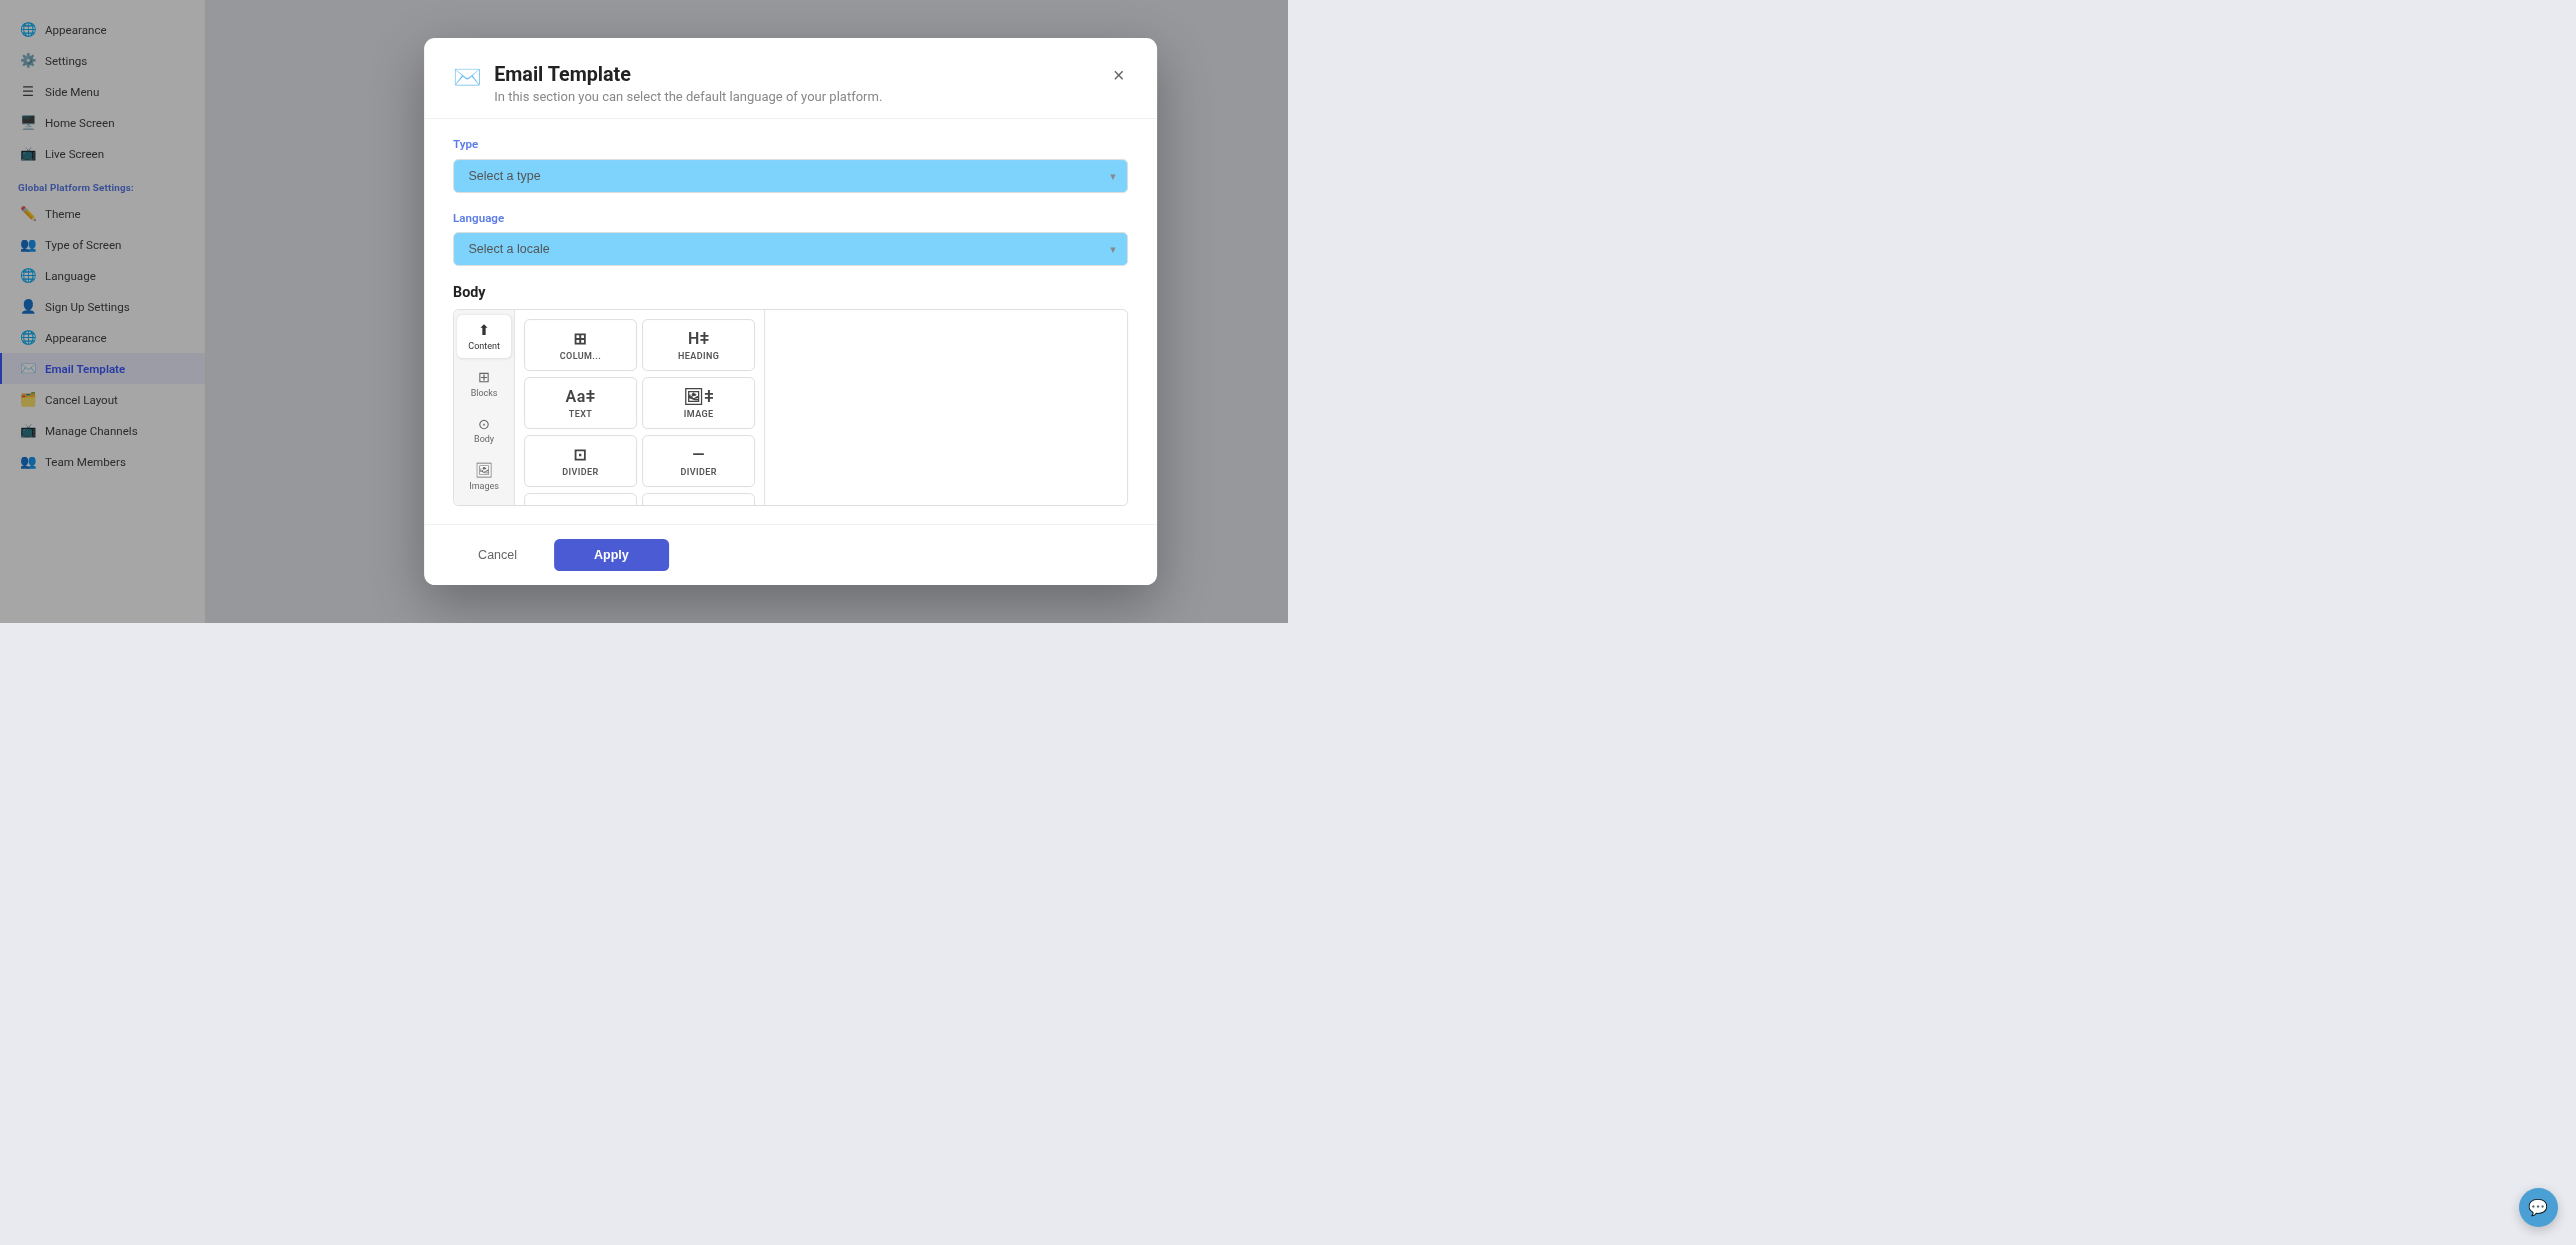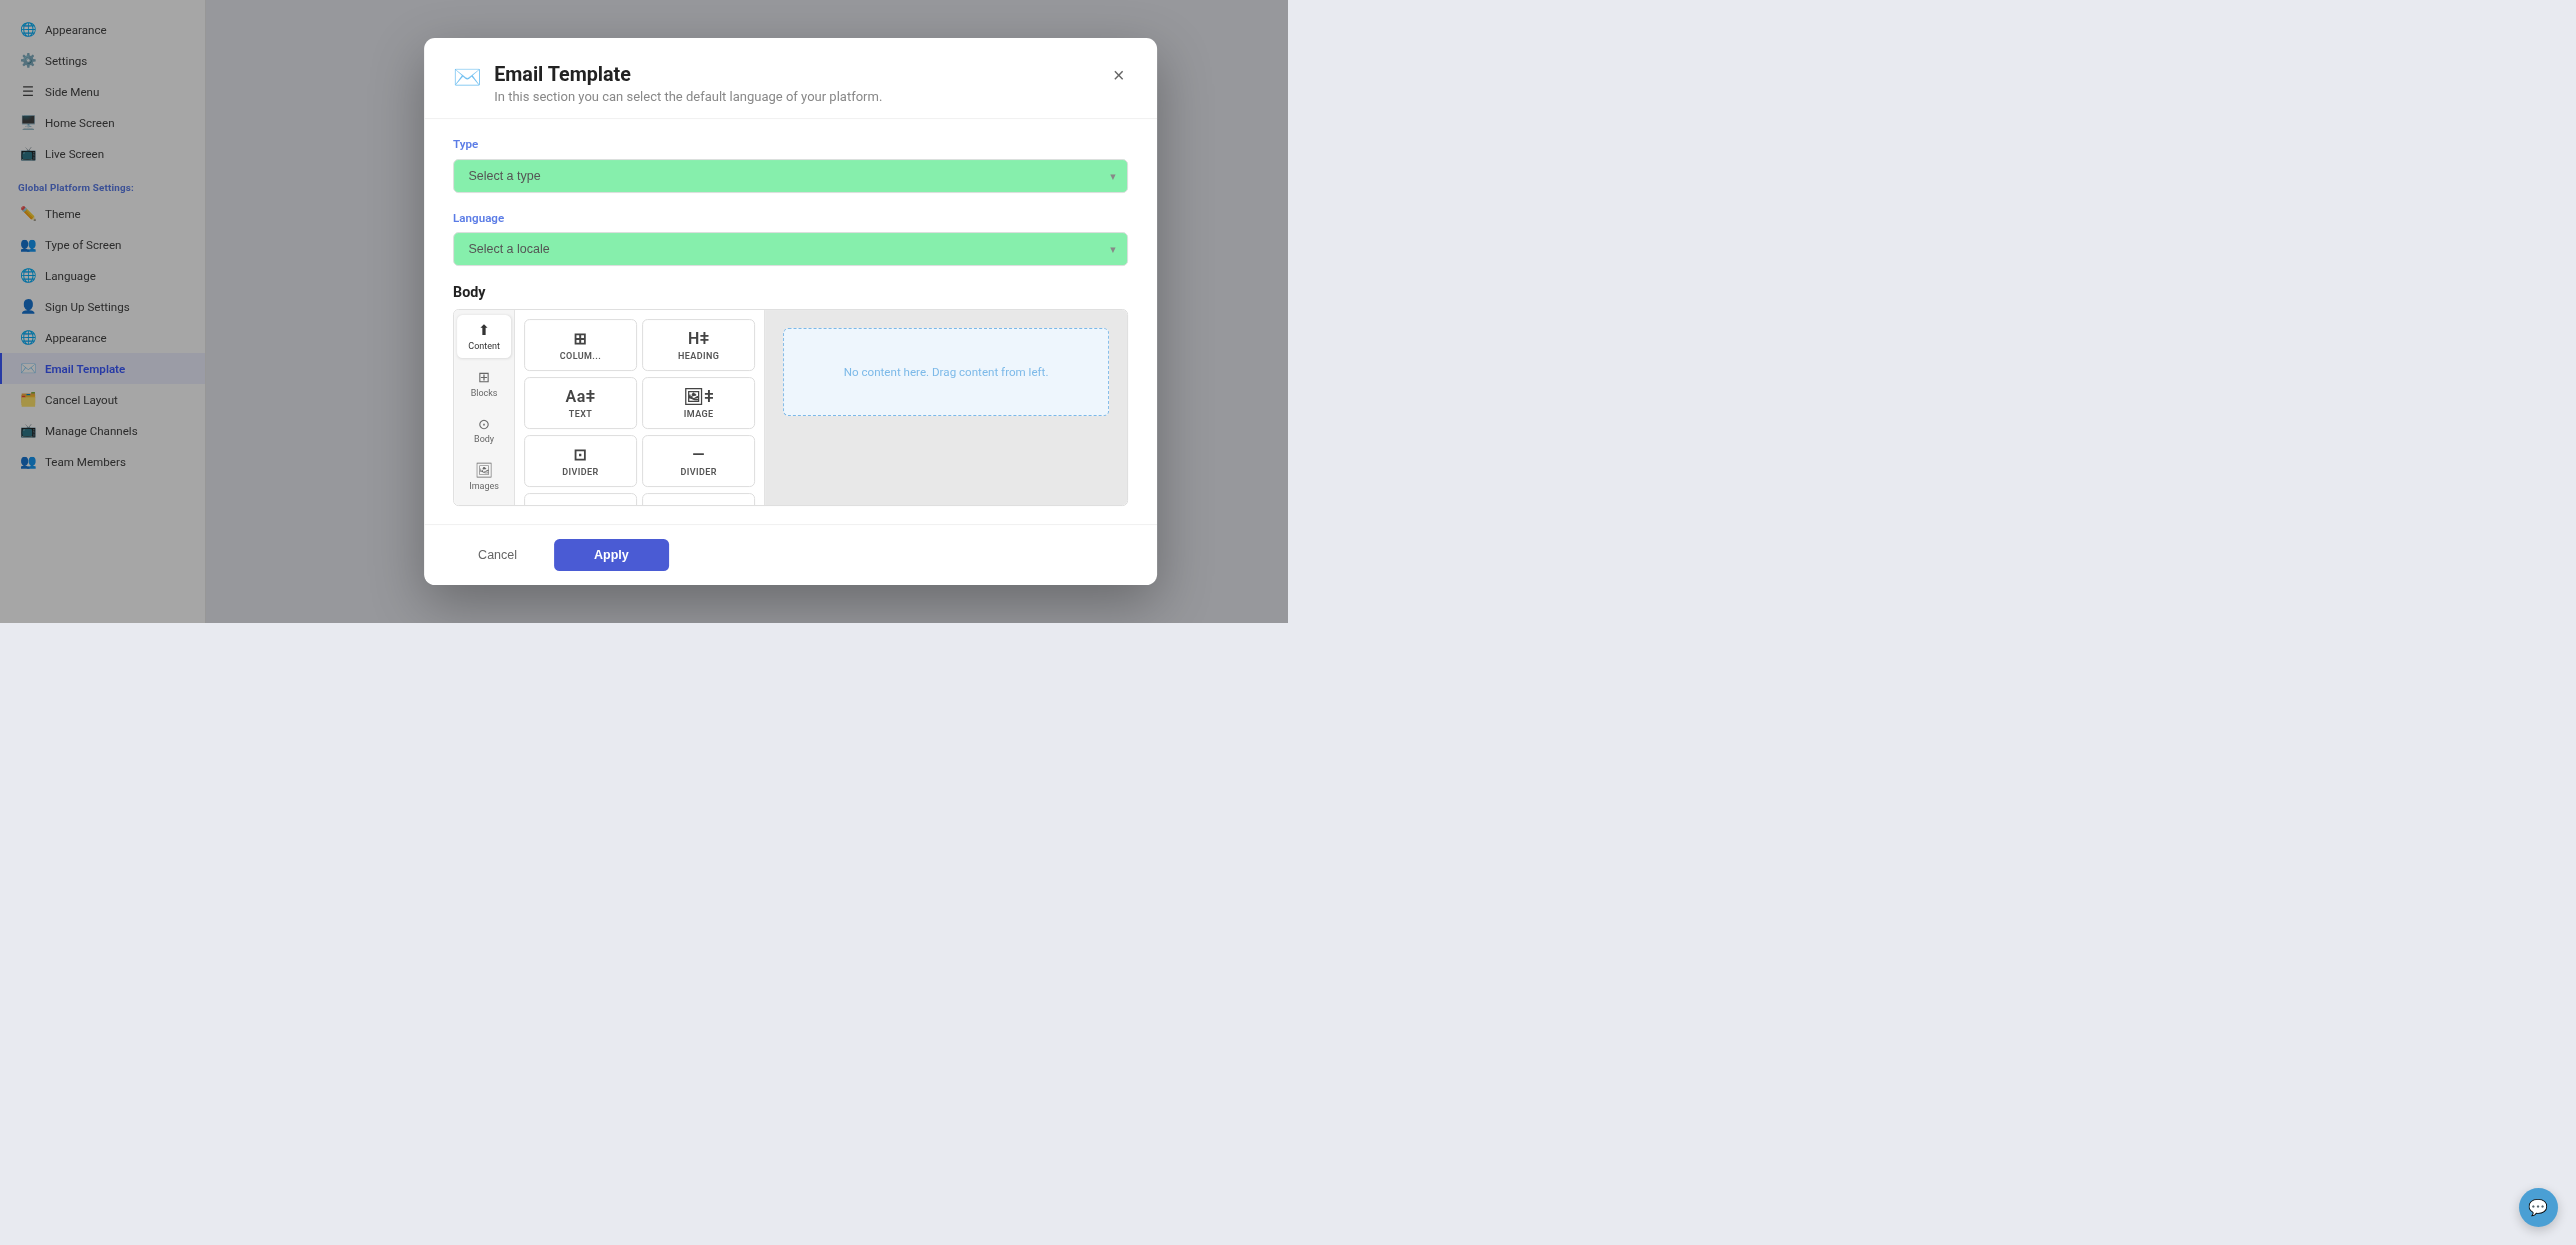--- a/index.html
+++ b/index.html
@@ -95,21 +95,21 @@
       position: relative;
     }
     .select-field {
       width: 100%;
       padding: 9px 14.3px;
       border: 0.9px solid #ddd;
       border-radius: 5.4px;
       font-size: 12.5px;
       color: #555;
       appearance: none;
-      background: #86efac;
+      background: #7dd3fc;
       cursor: pointer;
     }
     .select-arrow {
       position: absolute;
       right: 12.5px;
       top: 50%;
       transform: translateY(-50%);
       color: #888;
       pointer-events: none;
       font-size: 10.7px;
@@ -470,23 +470,20 @@
           <div class="block-item">
     <span class="block-icon">&lt;&gt;</span>
 
   </div>
           <div class="block-item">
     <span class="block-icon">☰</span>
 
   </div>
         </div>
 
-      <div class="body-preview">
-        <div class="preview-drop-zone">No content here. Drag content from left.</div>
-      </div>
     </div>
   </div>
 
   <div class="modal-footer">
     <button class="btn-cancel">Cancel</button>
     <button class="btn-apply">Apply</button>
   </div>
 </div>
 
 <div class="support-btn">💬</div>

